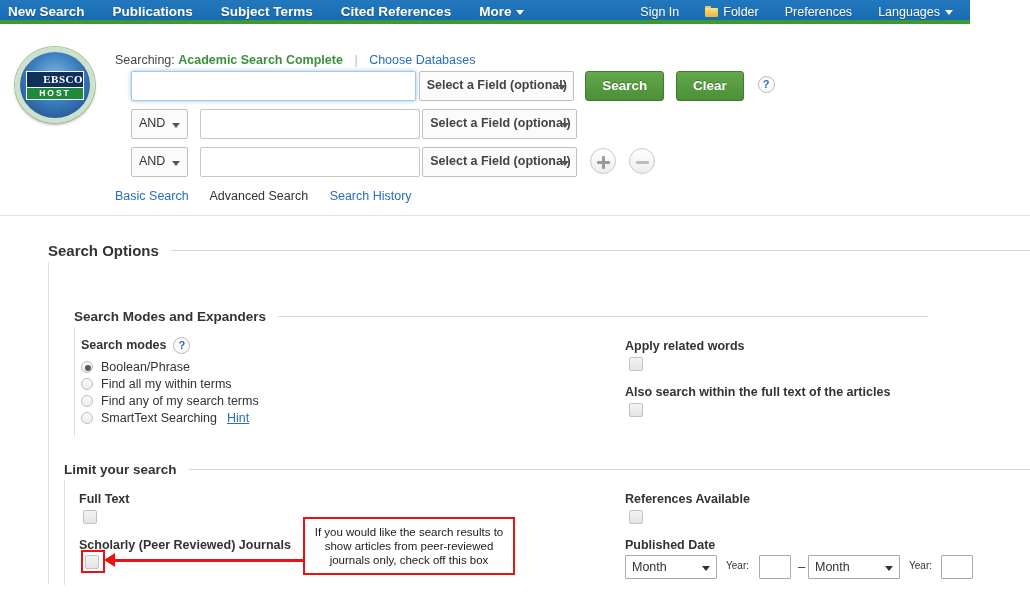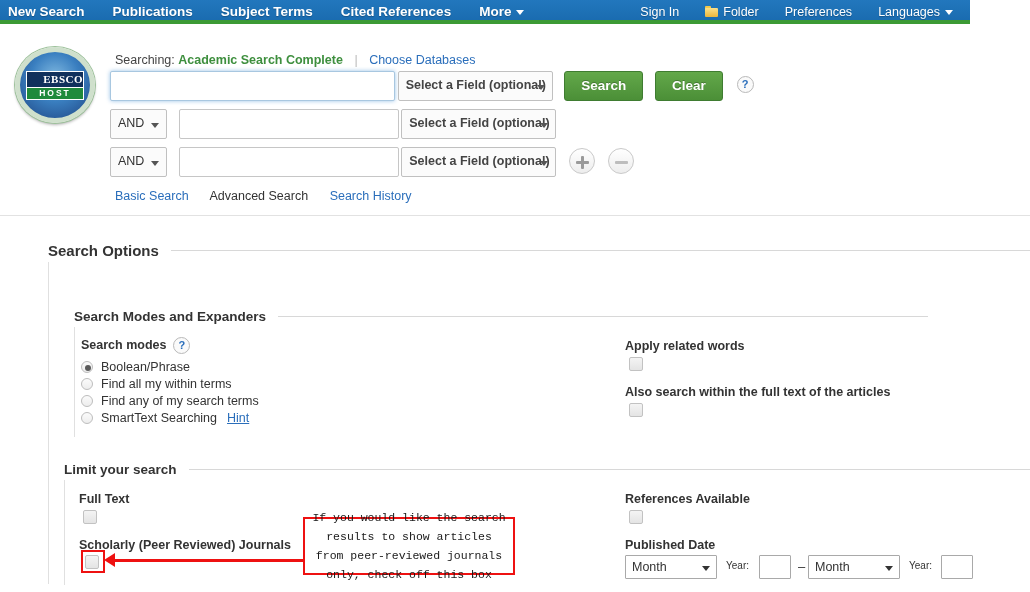--- a/index.html
+++ b/index.html
@@ -73,21 +73,21 @@
   #searching-line {
     position:absolute; left:115px; top:53px; font-size:12.5px;
     white-space:nowrap;
   }
   #searching-line .lbl { color:#444444; }
   #searching-line .db { color:#3e8f3e; font-weight:bold; }
   #searching-line .sep { color:#bbbbbb; margin:0 8px; }
   #searching-line .lnk { color:#2a6ebb; cursor:pointer; }
 
   
-  .srow { position:absolute; left:110px; height:46px; }
+  .srow { position:absolute; left:131px; height:46px; }
   #srow1 { top:71px; }
   #srow2 { top:109px; }
   #srow3 { top:147px; }
 
   .bool-select {
     width:57px; height:30px; border:1px solid #c0c0c0; background:#fbfbfb;
     border-radius:2px; font-size:12.5px; color:#333; cursor:pointer;
     position:relative; display:inline-block; vertical-align:top;
   }
   .bool-select .txt { position:absolute; left:7px; top:6px; }
@@ -236,22 +236,22 @@
   .dash { position:absolute; font-size:13px; color:#333333; }
 
   
   #annot-box {
     position:absolute; left:303px; top:517px; width:212px; height:58px;
     border:2px solid #ee1111; background:#ffffff;
     display:flex; align-items:center; justify-content:center;
     padding:2px 6px;
   }
   #annot-text {
-    font-family:Liberation Mono, monospace; font-size:11.5px;
-    color:#1a1a1a; text-align:center; line-height:19px;
+    font-family:Liberation Sans, sans-serif; font-size:11.5px;
+    color:#1a1a1a; text-align:center; line-height:14px;
   }
   #annot-arrow-line {
     position:absolute; left:112px; top:559px; width:192px; height:3px;
     background:#ee1111;
   }
   #annot-arrow-head {
     position:absolute; left:104px; top:553px; width:0; height:0;
     border-top:7px solid transparent; border-bottom:7px solid transparent;
     border-right:11px solid #ee1111;
   }

